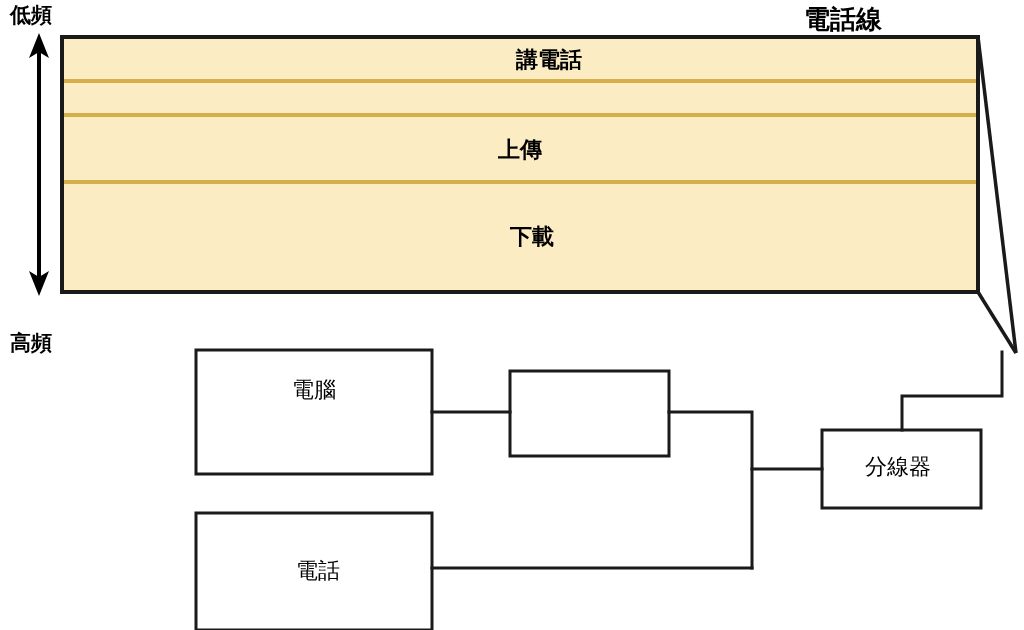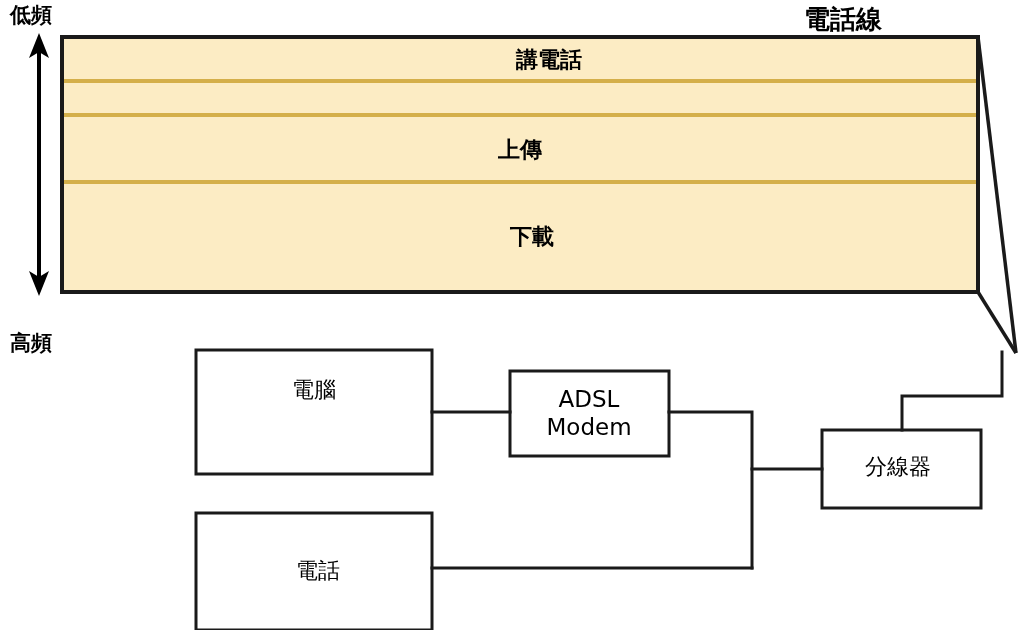--- a/index.html
+++ b/index.html
@@ -115,20 +115,18 @@
   <div class="lbl corner-label center-x" style="left:843px; top:5px;">電話線</div>
 
   <div class="lbl band-label center-xy" style="left:520px; top:60px;margin-left:29px;">講電話</div>
 
   <div class="lbl band-label center-xy" style="left:520px; top:150px;">上傳</div>
 
   <div class="lbl band-label center-xy" style="left:532px; top:237px;">下載</div>
 
   <div class="lbl box-label center-xy" style="left:314px; top:390px;">電腦</div>
 
-  <div class="lbl box-label two-line center-xy" style="left:589px; top:413px;">ADSL
-Modem</div>
 
   <div class="lbl box-label center-xy" style="left:898px; top:469px;font-family:Liberation Mono, monospace;">分線器</div>
 
   <div class="lbl box-label center-xy" style="left:318px; top:571px;">電話</div>
 
 </div>
 
 </body></html>

